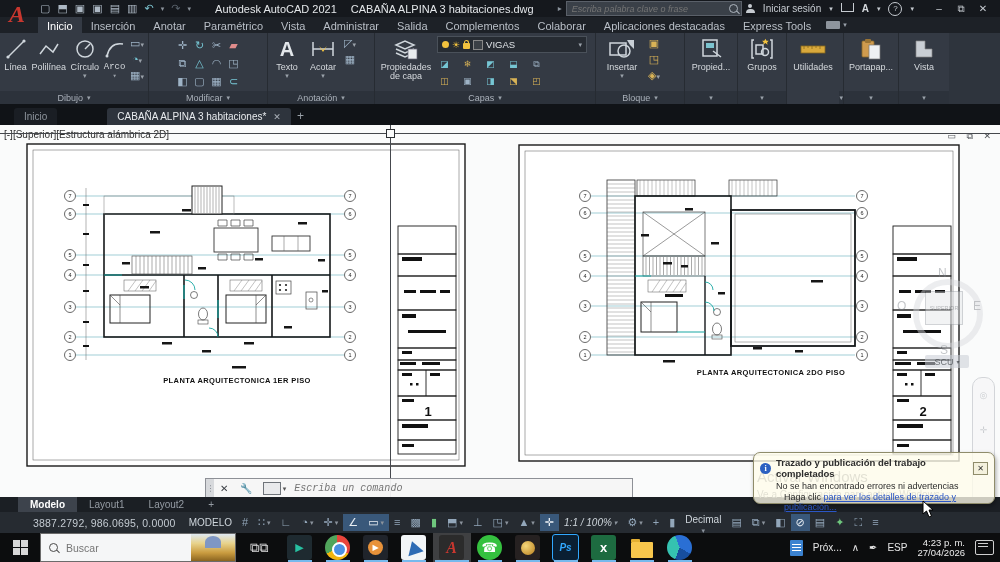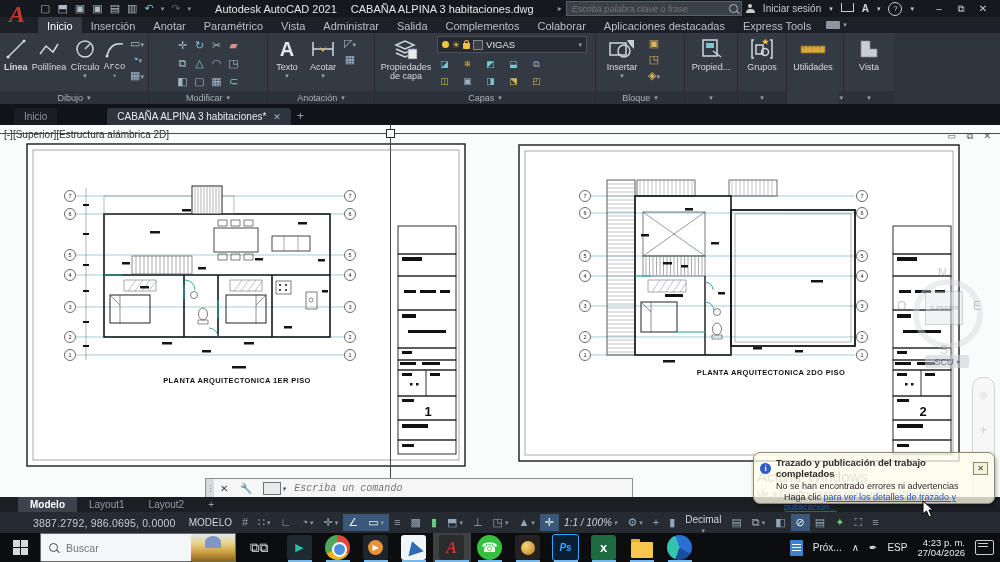--- a/index.html
+++ b/index.html
@@ -240,21 +240,21 @@
     <div class="rtab-extra">
       <span class="pic"></span>
       <span class="caret">▾</span>
     </div>
   </div>
 
   <div class="ribbon">
 
     <div class="panel" style="width:148px;">
       <div class="panel-body">
-        <div class="bigbtn" style="width:26px;font-weight:bold;">
+        <div class="bigbtn" style="width:26px;">
           <div class="bicon">
               <svg width="22" height="22">
                 <path class="ric" d="M3 19 L19 3"></path>
                 <circle cx="3" cy="19" r="1.6" fill="#cfd6dc" stroke="none"></circle>
                 <circle cx="19" cy="3" r="1.6" fill="#cfd6dc" stroke="none"></circle>
               </svg>
             </div>
           <div class="lbl">Línea</div>
         </div>
         <div class="bigbtn" style="width:40px;">
@@ -462,20 +462,37 @@
               </svg>
             </div>
           <div class="lbl">Utilidades</div>
         </div>
       </div>
       <div class="panel-label">
         <span class="caret">▾</span>
       </div>
     </div>
 
+    <div class="panel" style="width:54px;">
+      <div class="panel-body" style="justify-content:center;">
+        <div class="bigbtn" style="width:50px;">
+          <div class="bicon">
+              <svg width="26" height="24">
+                <rect x="4" y="4" width="12" height="16" fill="#cf9b4e" stroke="#8a6a2c" stroke-width=".8" rx="1"></rect>
+                <rect x="7" y="2" width="6" height="4" fill="#9a7434" stroke="none" rx="1"></rect>
+                <rect x="11" y="8" width="11" height="14" fill="#eef0f2" stroke="#777" stroke-width=".7"></rect>
+              </svg>
+            </div>
+          <div class="lbl">Portapap...</div>
+        </div>
+      </div>
+      <div class="panel-label">
+        <span class="caret">▾</span>
+      </div>
+    </div>
 
     <div class="panel" style="width:50px;border-right:none;">
       <div class="panel-body" style="justify-content:center;">
         <div class="bigbtn">
           <div class="bicon">
               <svg width="24" height="24">
                 <path d="M4 4 H13 V12 H20 V20 H4 Z" fill="#c9ced4" stroke="#888" stroke-width=".7"></path>
               </svg>
             </div>
           <div class="lbl">Vista</div>

